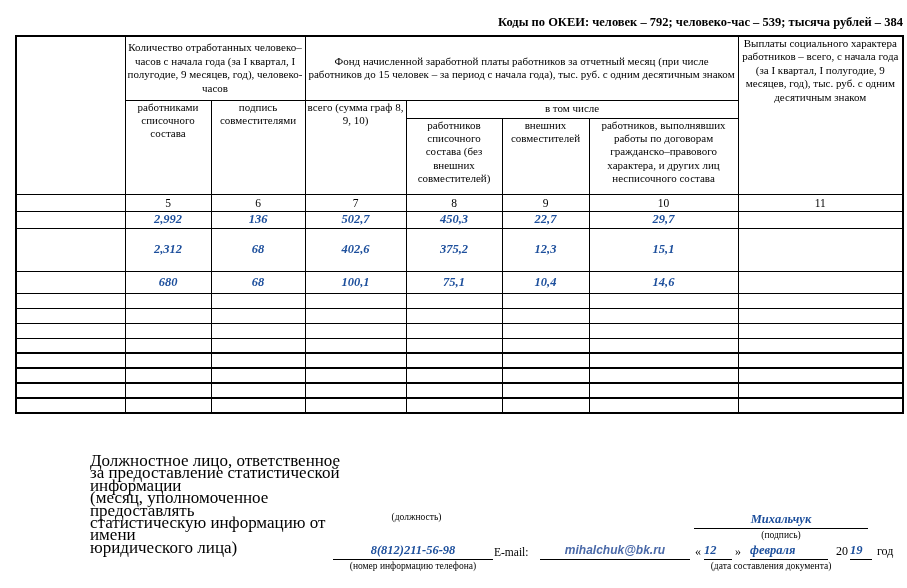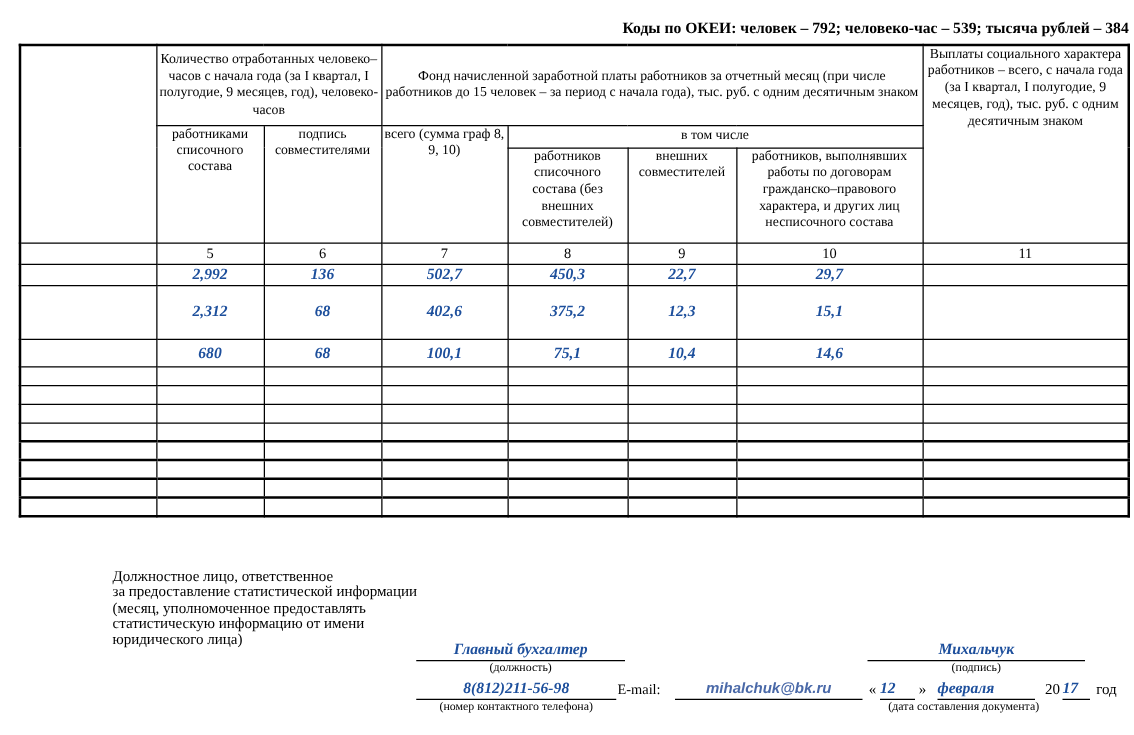--- a/index.html
+++ b/index.html
@@ -31,21 +31,21 @@
   .rd3 { height:22px; }
   .rempty { height:15px; }
   .thick td { border-top-width:2.6px; }
   .val {
     font-size:12.5px; font-weight:bold; font-style:italic;
     color:var(--ink,#1d4f9c); text-align:center; vertical-align:middle;
   }
   
   .official {
     position:absolute; left:90px; top:455px; width:280px;
-    font-size:12px; line-height:12.4px;
+    font-size:17px; line-height:12.4px;
   }
   .sigfield { position:absolute; text-align:center; }
   .sigline {
     border-bottom:1.8px solid #000; height:17px; line-height:17px;
     font-weight:bold; font-style:italic; font-size:12.5px;
     color:var(--ink,#1d4f9c); text-align:center; white-space:nowrap;
   }
   .sans-val { font-family:"Liberation Sans","DejaVu Sans",sans-serif; color:var(--email-ink,#4a69a8); font-size:12px; }
   .siglabel { font-size:9.5px; margin-top:1px; white-space:nowrap; }
   .email-label { position:absolute; left:494px; top:546px; font-size:11.5px; }
@@ -225,44 +225,43 @@
 
   <div class="official">
     <div>Должностное лицо, ответственное</div>
     <div>за предоставление статистической информации</div>
     <div>(месяц, уполномоченное предоставлять</div>
     <div>статистическую информацию от имени</div>
     <div>юридического лица)</div>
   </div>
 
   <div class="sigfield" style="left:333px; top:511px; width:167px;">
-    <div class="sigline">Главный бухгалтер</div>
     <div class="siglabel">(должность)</div>
   </div>
   <div class="sigfield" style="left:694px; top:511px; width:174px;">
     <div class="sigline">Михальчук</div>
     <div class="siglabel">(подпись)</div>
   </div>
 
   <div class="sigfield" style="left:333px; top:542px; width:160px;">
     <div class="sigline">8(812)211-56-98</div>
-    <div class="siglabel">(номер контактного телефона)</div>
+    <div class="siglabel">(номер информацию телефона)</div>
   </div>
 
   <div class="email-label">E-mail:</div>
   <div class="sigfield" style="left:540px; top:542px; width:150px;">
     <div class="sigline sans-val">mihalchuk@bk.ru</div>
   </div>
 
   <div class="dategroup">
     <div class="dateline">
       <span class="d-q">«</span>
       <span class="d-fill d-day">12</span>
       <span class="d-q">»</span>
       <span class="d-fill d-month">февраля</span>
       <span class="d-c">20</span>
-      <span class="d-fill d-year">17</span>
+      <span class="d-fill d-year">19</span>
       <span class="d-w">год</span>
     </div>
     <div class="datelabel">(дата составления документа)</div>
   </div>
 
 </div>
 
 </body></html>

